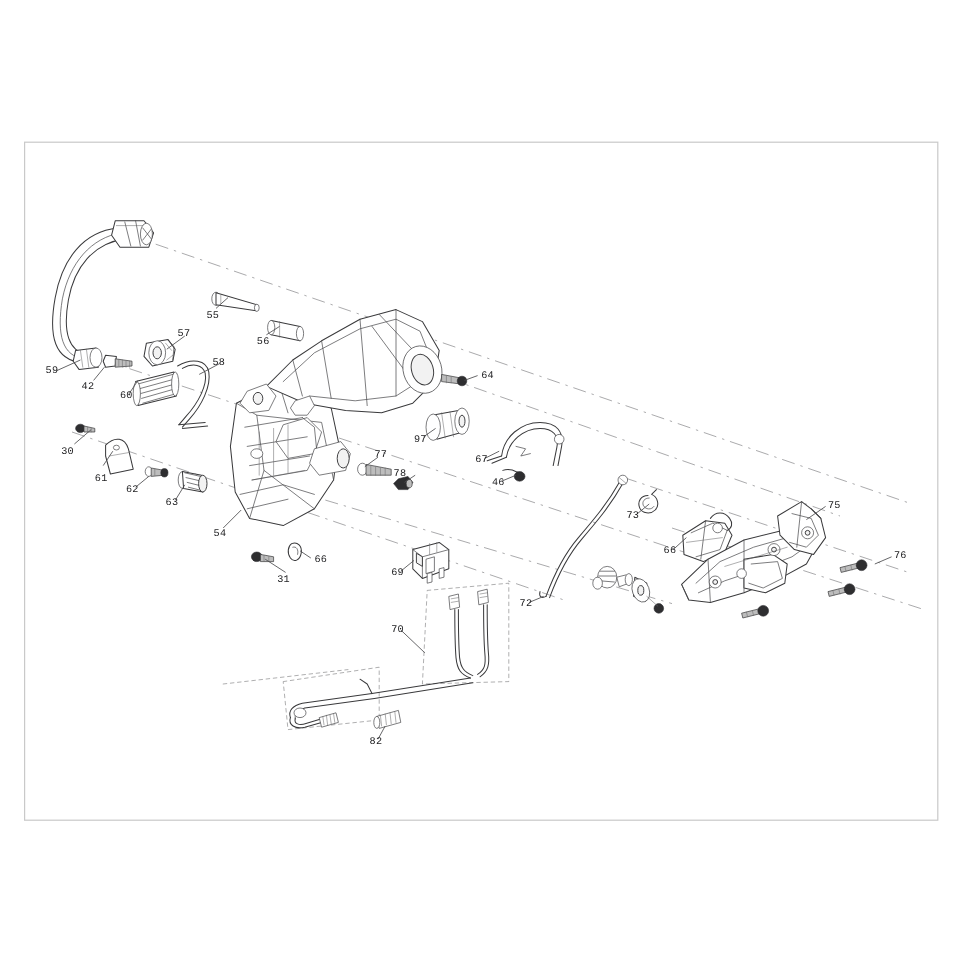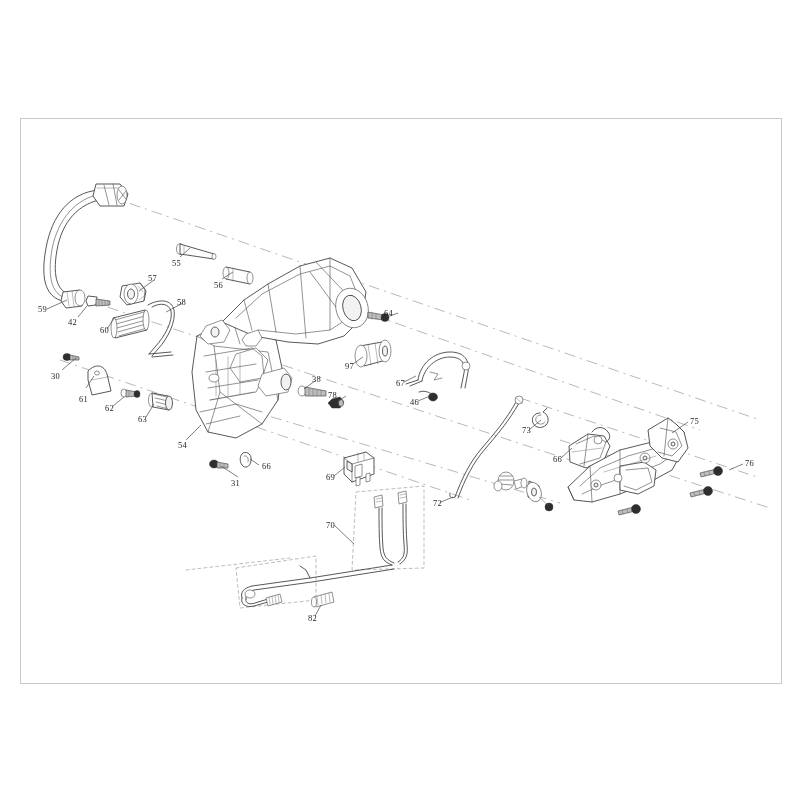--- a/index.html
+++ b/index.html
@@ -13,21 +13,21 @@
   .ln{fill:none;stroke:#3a3a3c;stroke-width:.85;stroke-linecap:round;stroke-linejoin:round;}
   .lnT{fill:none;stroke:#4a4a4c;stroke-width:.6;stroke-linecap:round;stroke-linejoin:round;}
   .lnH{fill:none;stroke:#6a6a6c;stroke-width:.45;stroke-linecap:round;}
   .fillW{fill:#ffffff;stroke:#3a3a3c;stroke-width:.85;stroke-linejoin:round;}
   .fillW2{fill:#ffffff;stroke:#4a4a4c;stroke-width:.6;stroke-linejoin:round;}
   .fillG{fill:#f2f2f2;stroke:#3a3a3c;stroke-width:.8;stroke-linejoin:round;}
   .fillD{fill:#2e2e30;stroke:#2e2e30;stroke-width:.5;}
   .fillM{fill:#bdbdbd;stroke:#3a3a3c;stroke-width:.6;}
   .axis{fill:none;stroke:#9a9a9c;stroke-width:.7;stroke-dasharray:11 5 2 5;}
   .leader{fill:none;stroke:#4a4a4c;stroke-width:.7;}
-  .lbl{position:absolute;font-family:Liberation Serif, serif;font-size:8.5px;
+  .lbl{position:absolute;font-family:Liberation Mono, monospace;font-size:8.5px;
        color:#1e1e20;letter-spacing:.2px;white-space:nowrap;line-height:1;}
 </style>
 </head>
 <body>
 
 <div id="stage">
 
   <div id="frame"></div>
 
   <svg class="art" viewBox="0 0 800 800">
@@ -426,29 +426,29 @@
   <div class="lbl" style="left:178px;top:441px">54</div>
   <div class="lbl" style="left:172px;top:259px">55</div>
   <div class="lbl" style="left:214px;top:281px">56</div>
   <div class="lbl" style="left:148px;top:274px">57</div>
   <div class="lbl" style="left:177px;top:298px">58</div>
   <div class="lbl" style="left:38px;top:305px">59</div>
   <div class="lbl" style="left:100px;top:326px">60</div>
   <div class="lbl" style="left:79px;top:395px">61</div>
   <div class="lbl" style="left:105px;top:404px">62</div>
   <div class="lbl" style="left:138px;top:415px">63</div>
-  <div class="lbl" style="left:384px;top:309px">64</div>
+  <div class="lbl" style="left:401px;top:309px">64</div>
   <div class="lbl" style="left:345px;top:362px">97</div>
   <div class="lbl" style="left:262px;top:462px">66</div>
   <div class="lbl" style="left:396px;top:379px">67</div>
   <div class="lbl" style="left:410px;top:398px">46</div>
   <div class="lbl" style="left:326px;top:473px">69</div>
   <div class="lbl" style="left:326px;top:521px">70</div>
   <div class="lbl" style="left:308px;top:614px">82</div>
   <div class="lbl" style="left:433px;top:499px">72</div>
   <div class="lbl" style="left:522px;top:426px">73</div>
   <div class="lbl" style="left:553px;top:455px">66</div>
   <div class="lbl" style="left:690px;top:417px">75</div>
   <div class="lbl" style="left:745px;top:459px">76</div>
-  <div class="lbl" style="left:312px;top:375px">38</div>
+  <div class="lbl" style="left:312px;top:375px">77</div>
   <div class="lbl" style="left:328px;top:391px">78</div>
 
 </div>
 
 </body></html>

